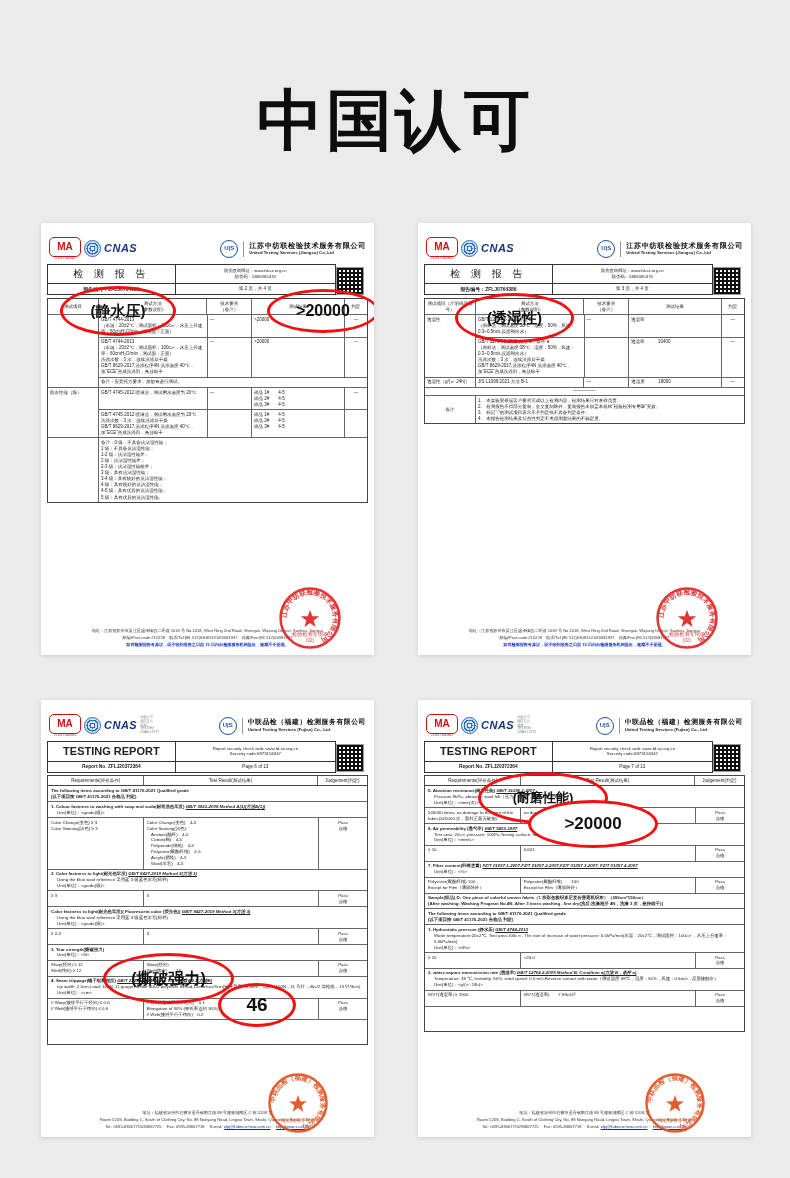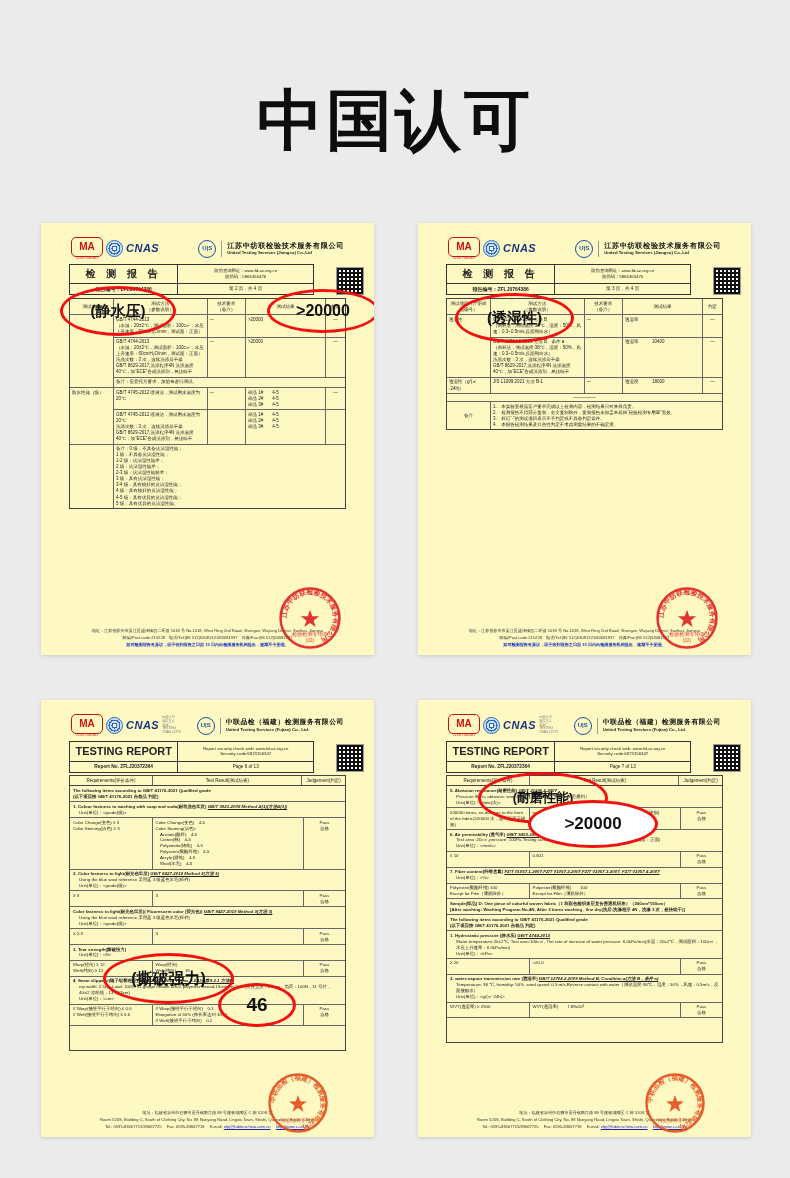--- a/index.html
+++ b/index.html
@@ -1,21 +1,21 @@
 <!DOCTYPE html>
 <html><head>
 <meta charset="utf-8">
 <style>
   html,body{margin:0;padding:0}
   body{width:790px;height:1178px;position:relative;background:#ebebeb;
        font-family:"Liberation Sans","DejaVu Sans",sans-serif;color:#222;overflow:hidden}
   .main-title{position:absolute;left:0;top:76px;width:100%;text-align:center;
        font-size:66px;font-weight:900;letter-spacing:3px;color:#0d0d0d}
-  .card{position:absolute;background:#fef9c3;box-shadow:0 1px 4px rgba(0,0,0,.14);
-       box-sizing:border-box;padding:12px 28px 0;overflow:hidden;line-height:1.35}
+  .card{position:absolute;background:#ffffff;box-shadow:0 1px 4px rgba(0,0,0,.14);
+       box-sizing:border-box;padding:12px 6px 0;overflow:hidden;line-height:1.35}
   .pre{white-space:pre-line}
   
   .logo-row{display:flex;align-items:center;gap:3px;margin:2px 2px 4px}
   .ma{border:1.5px solid #cc1111;border-radius:5px;color:#cc1111;font-weight:800;font-size:10px;
       width:30px;height:18px;display:flex;align-items:center;justify-content:center;flex:none}
   .macap{font-size:3px;color:#cc1111;text-align:center;line-height:1}
   .ilac{width:15px;height:15px;border-radius:50%;flex:none;border:1px solid #2a6bbf;
       background:radial-gradient(circle,#fff 0 1.5px,#2a6bbf 1.5px 3px,#cfe0f5 3px 4.5px,#2a6bbf 4.5px 6px,#cfe0f5 6px)}
   .cnas{color:#16357f;font-weight:800;font-style:italic;font-size:11px;flex:none;letter-spacing:.5px}
   .cnascap{font-size:3.2px;color:#777;line-height:1.15;white-space:pre-line;flex:none}
@@ -26,21 +26,21 @@
   .co-en{font-size:4.3px;font-weight:700;color:#222}
   .spacer{flex:1}
   
   .tbox{border:1px solid #333;display:flex;flex-direction:column;margin-right:32px}
   .tbox-row{display:flex;border-top:1px solid #333}
   .tbox-row:first-child{border-top:none}
   .tb-l{width:44%;border-right:1px solid #333;display:flex;align-items:center;justify-content:center;
         text-align:center;padding:2px}
   .tb-r{width:56%;display:flex;flex-direction:column;align-items:center;justify-content:center;
         text-align:center;font-size:4.3px;padding:1.5px}
-  .doc-title-cn{font-size:10px;font-weight:700;letter-spacing:4px}
+  .doc-title-cn{font-size:10px;font-weight:400;letter-spacing:4px}
   .doc-title-en{font-size:11px;font-weight:800}
   .rep-no{font-size:5px;font-weight:800}
   .pg{font-size:4.6px}
   .qr{position:absolute;right:10px;top:44px;width:26px;height:26px;border:1px solid #999;
       background:repeating-linear-gradient(0deg,#111 0 2px,transparent 2px 4px),
                  repeating-linear-gradient(90deg,#111 0 2px,#fff 2px 4px)}
   
   .dtable{border:1px solid #444;font-size:4.5px;margin-top:3px}
   .trw{display:flex;border-bottom:1px solid #666}
   .trw:last-child{border-bottom:none}

